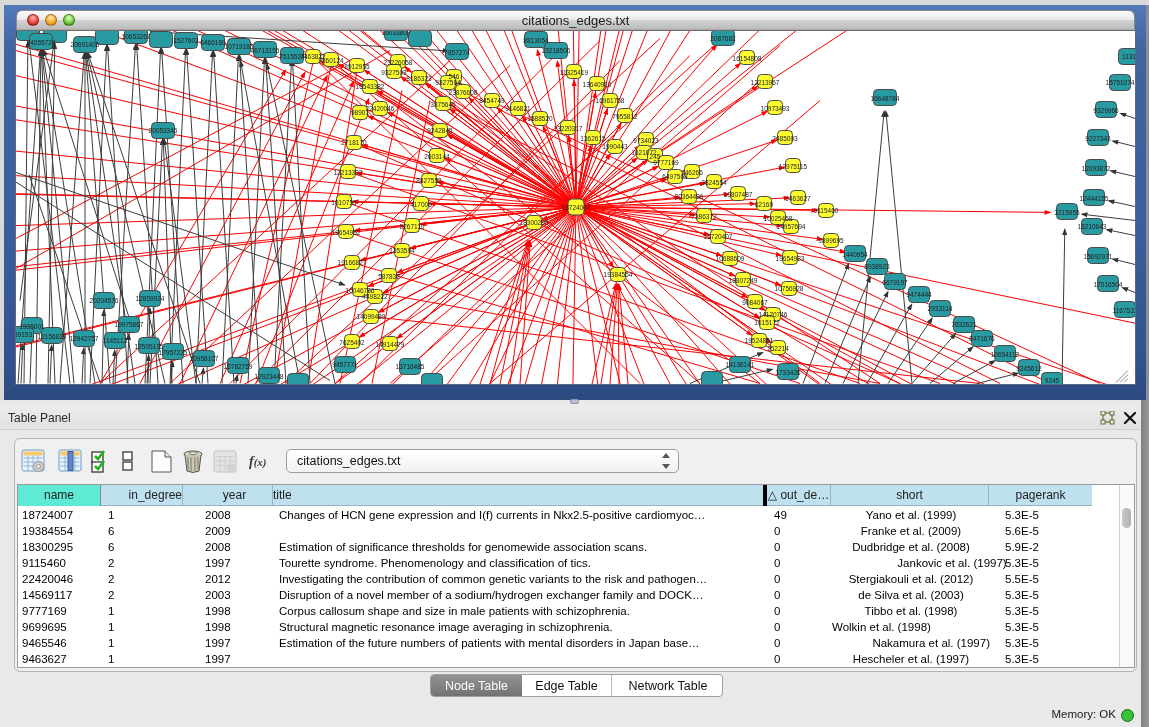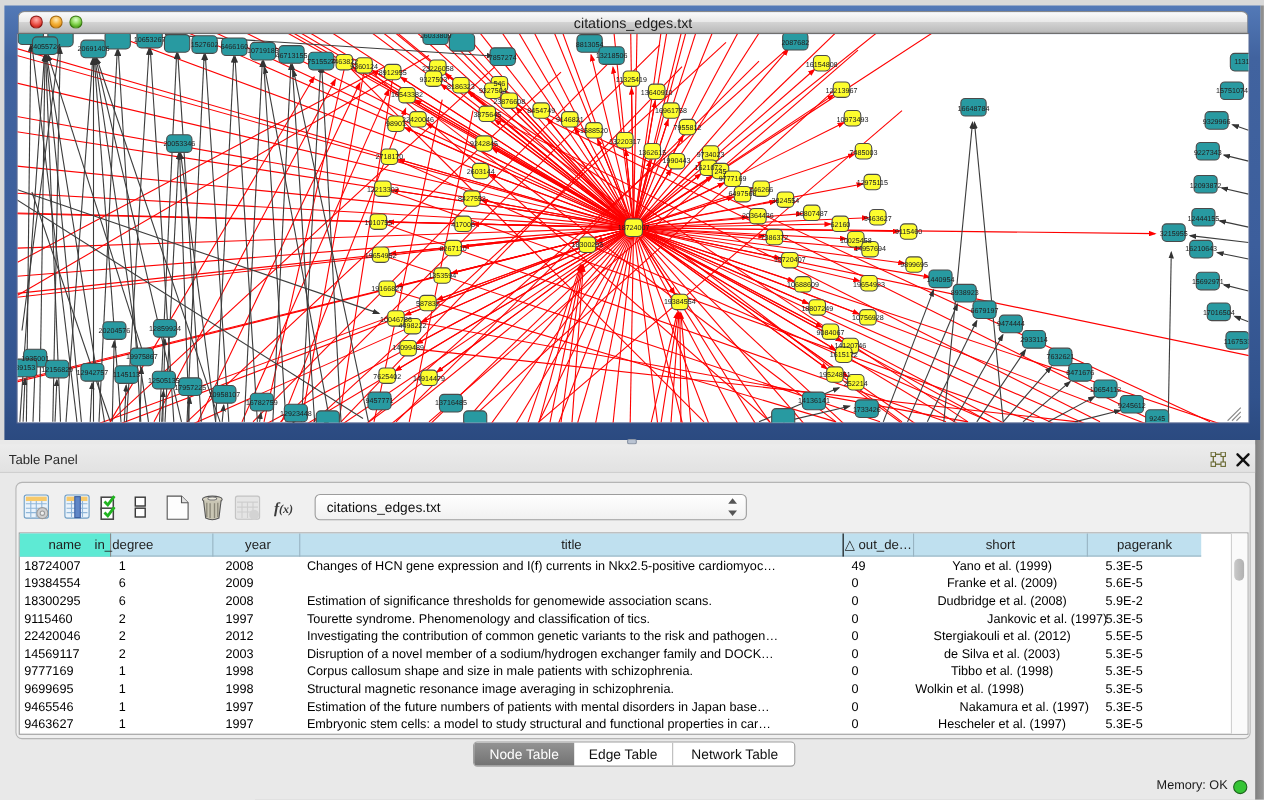--- a/index.html
+++ b/index.html
@@ -659,23 +659,23 @@
 <div class="abs" style="left:286px;top:449px;width:393px;height:24px;background:linear-gradient(180deg,#ffffff,#f1f1f1);border:1px solid #9d9d9d;border-radius:5px;font-size:12.5px;color:#111;line-height:23px;padding-left:10px">citations_edges.txt</div>
 <svg class="abs" style="left:660px;top:452px" width="12" height="18" viewBox="0 0 12 18">
     <path d="M6 1 L10 6 L2 6 z" fill="#555"></path>
     <path d="M6 17 L10 12 L2 12 z" fill="#555"></path>
   </svg>
 
 <div class="abs" style="left:17px;top:484px;width:1118px;height:184px;background:#fff;border:1px solid #9a9a9a"></div>
 <div class="abs" style="left:18px;top:485px;height:21px;width:1074px;background:#bfe0ef;border-bottom:1px solid #98b4c2"></div>
 <div class="abs" style="left:18px;top:485px;width:1116px;height:21px;font-size:12px;color:#222">
  <span class="abs" style="left:0;width:83px;text-align:center;line-height:21px;border-right:1px solid #8a8a8a;height:21px;background:#5eead4">name</span>
- <span class="abs" style="left:68px;width:108px;text-align:left;line-height:21px;border-right:1px solid #98b4c2;height:21px">in_degree</span>
+ <span class="abs" style="left:83px;width:82px;text-align:right;line-height:21px;border-right:1px solid #98b4c2;height:21px">in_degree</span>
  <span class="abs" style="left:179px;width:76px;text-align:center;line-height:21px;border-right:1px solid #98b4c2;height:21px">year</span>
- <span class="abs" style="left:255px;width:494px;text-align:center;line-height:21px;border-right:1px solid #000000;height:21px">title</span>
+ <span class="abs" style="left:255px;width:494px;text-align:left;line-height:21px;border-right:4px solid #000000;height:21px">title</span>
  <span class="abs" style="left:749px;width:64px;text-align:center;line-height:21px;border-right:1px solid #98b4c2;height:21px">△ out_de…</span>
  <span class="abs" style="left:813px;width:158px;text-align:center;line-height:21px;border-right:1px solid #98b4c2;height:21px">short</span>
  <span class="abs" style="left:971px;width:103px;text-align:center;line-height:21px;height:21px">pagerank</span>
 </div>
 <style>.tr{position:absolute;left:0;width:1149px;height:16px;font-size:11.5px;color:#000} .tr span{position:absolute;white-space:nowrap;line-height:16px}</style>
 <div class="tr" style="top:507px">
     <span style="left:22px">18724007</span>
     <span style="left:108px">1</span>
     <span style="left:205px">2008</span>
     <span style="left:279px">Changes of HCN gene expression and I(f) currents in Nkx2.5-positive cardiomyoc…</span>
@@ -751,21 +751,20 @@
     <span style="left:205px">1997</span>
     <span style="left:279px">Estimation of the future numbers of patients with mental disorders in Japan base…</span>
     <span style="left:774px">0</span>
     <span style="left:832px;width:158px;text-align:right">Nakamura et al. (1997)</span>
     <span style="left:1005px">5.3E-5</span>
   </div>
 <div class="tr" style="top:651px">
     <span style="left:22px">9463627</span>
     <span style="left:108px">1</span>
     <span style="left:205px">1997</span>
-    <span style="left:279px">Embryonic stem cells: a model to study structural and functional properties in car…</span>
     <span style="left:774px">0</span>
     <span style="left:832px;width:158px;text-align:center">Hescheler et al. (1997)</span>
     <span style="left:1005px">5.3E-5</span>
   </div>
 
 <div class="abs" style="left:1119px;top:485px;width:15px;height:182px;background:#fafafa;border-left:1px solid #d0d0d0"></div>
 <div class="abs" style="left:1122px;top:508px;width:9px;height:20px;background:linear-gradient(90deg,#c9c9c9,#b0b0b0);border-radius:5px"></div>
 
 <div class="abs" style="left:430px;top:674px;width:293px;height:23px;border:1px solid #9f9f9f;border-radius:4px;overflow:hidden;font-size:12.5px;line-height:22px;text-align:center;background:#fff">
  <span class="abs" style="left:0;top:0;width:91px;height:23px;background:linear-gradient(180deg,#939393,#6f6f6f);color:#fff">Node Table</span>

